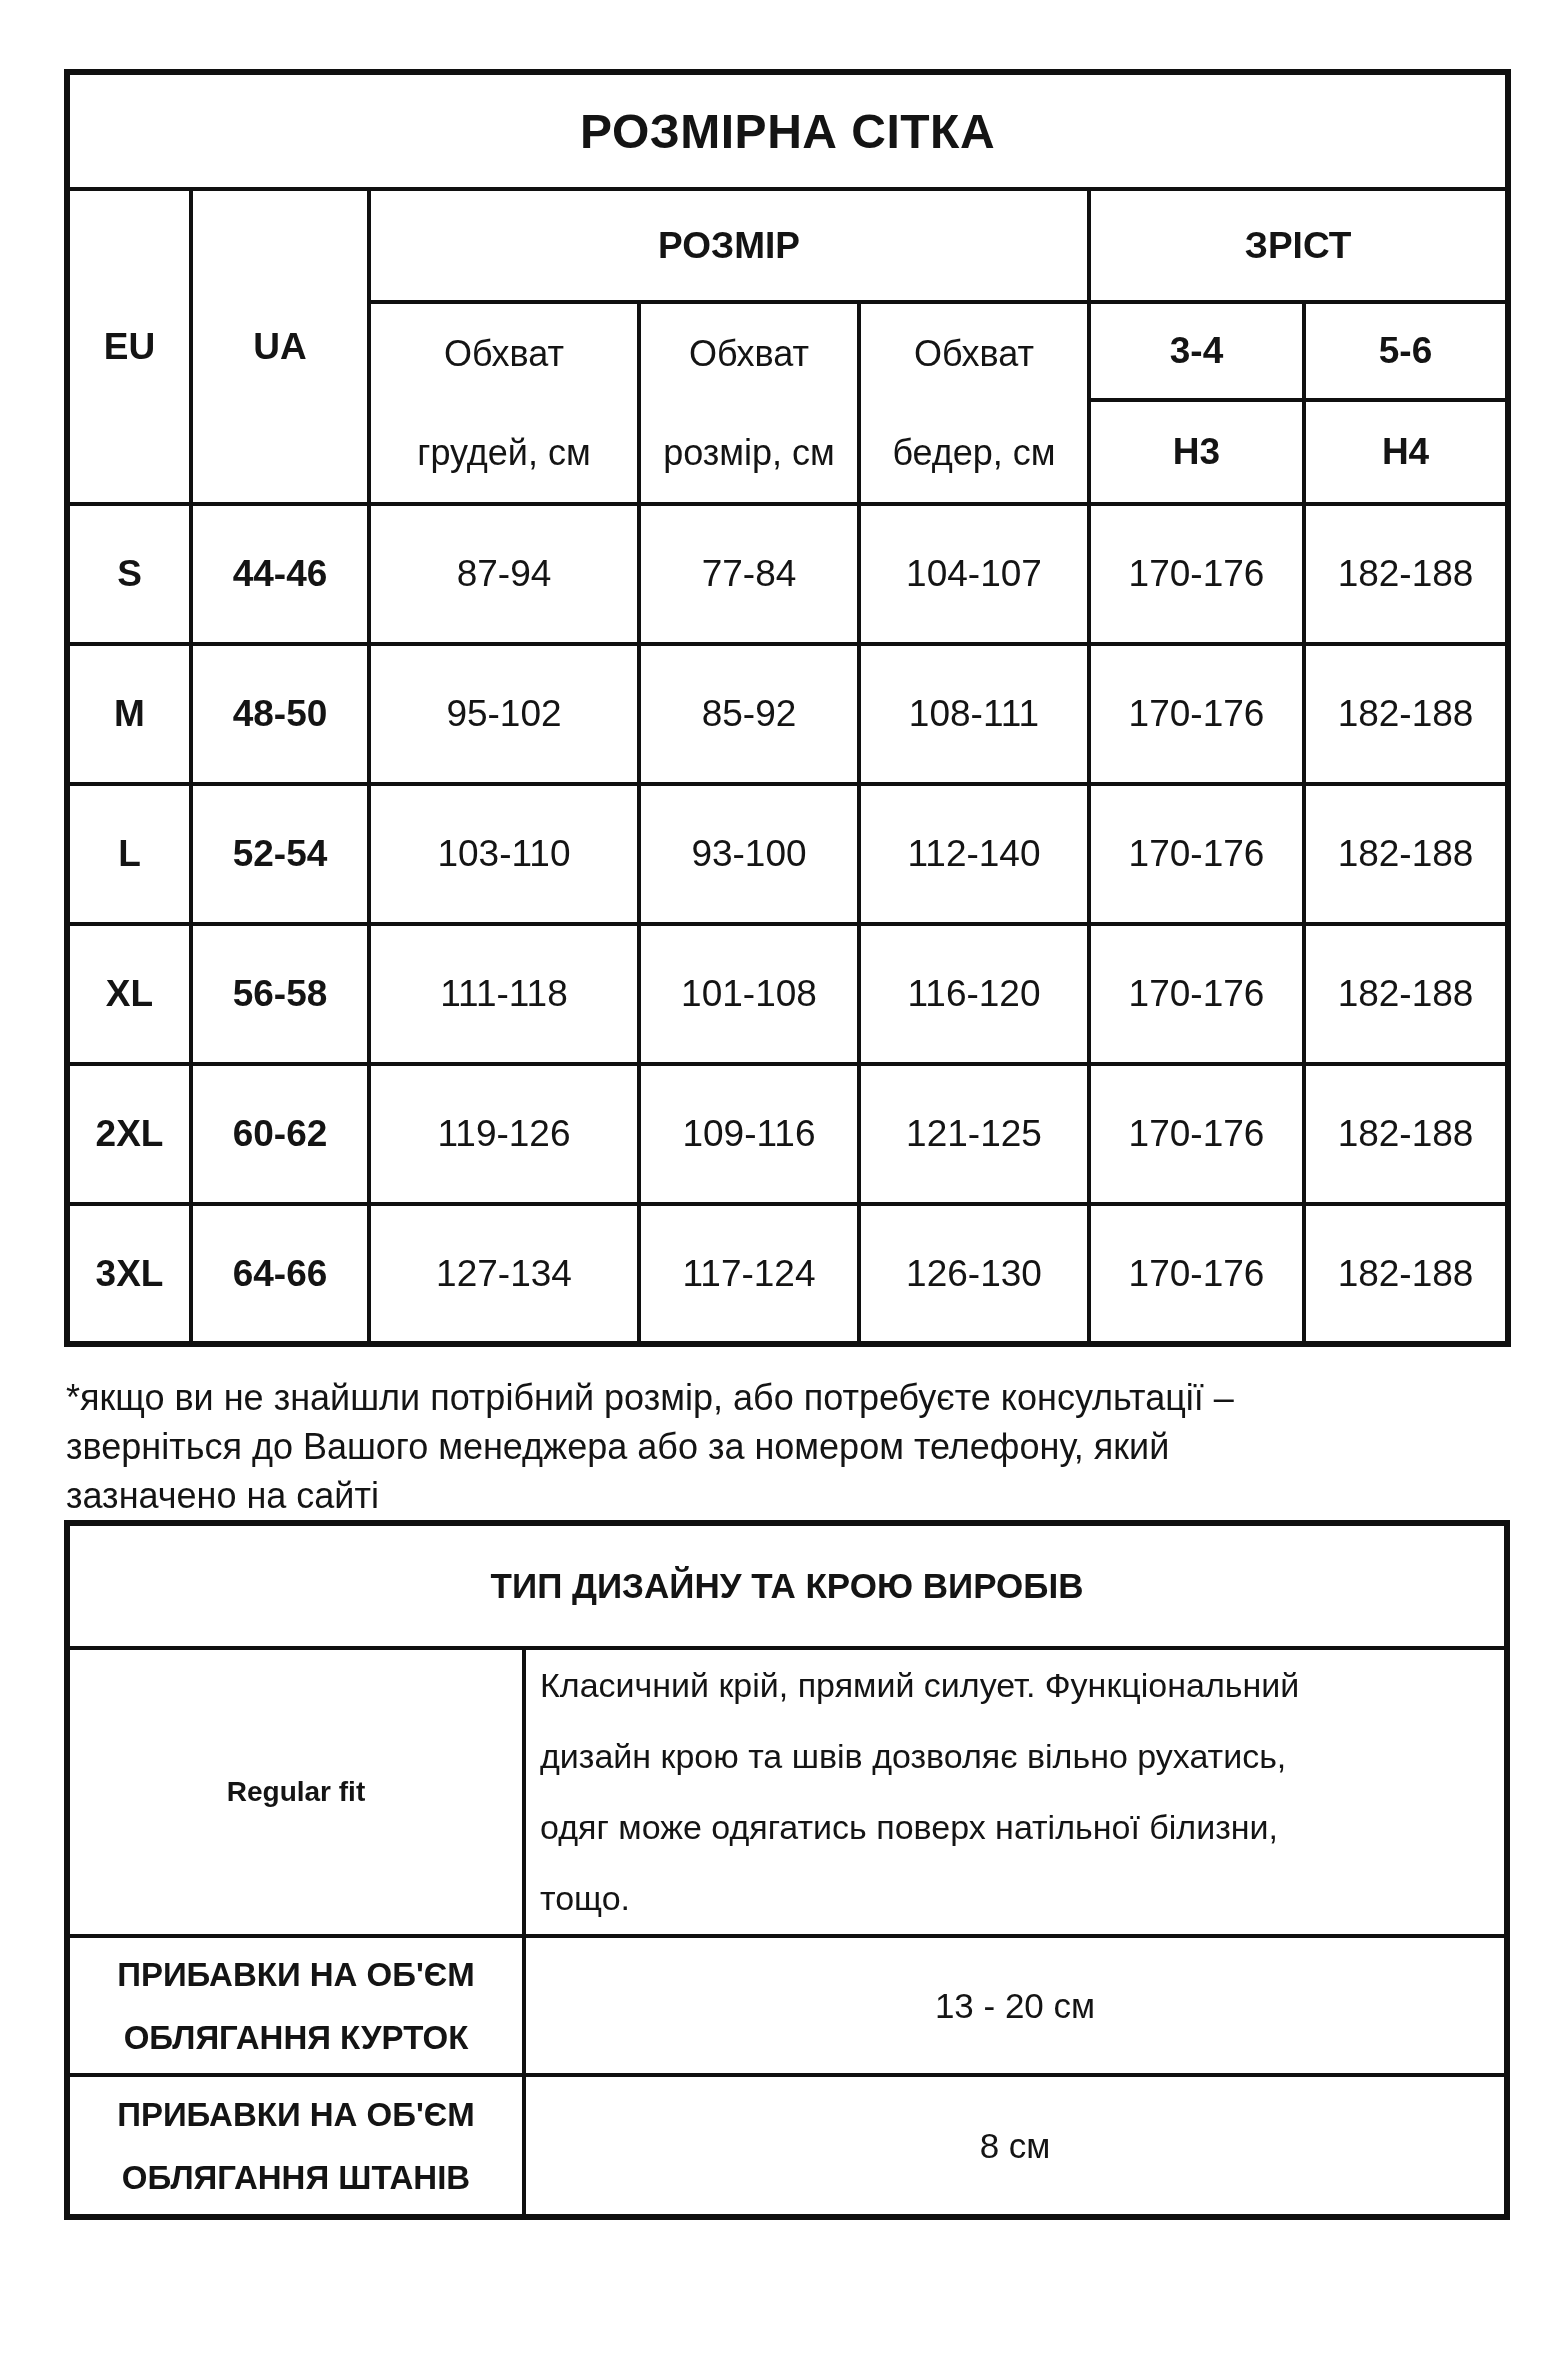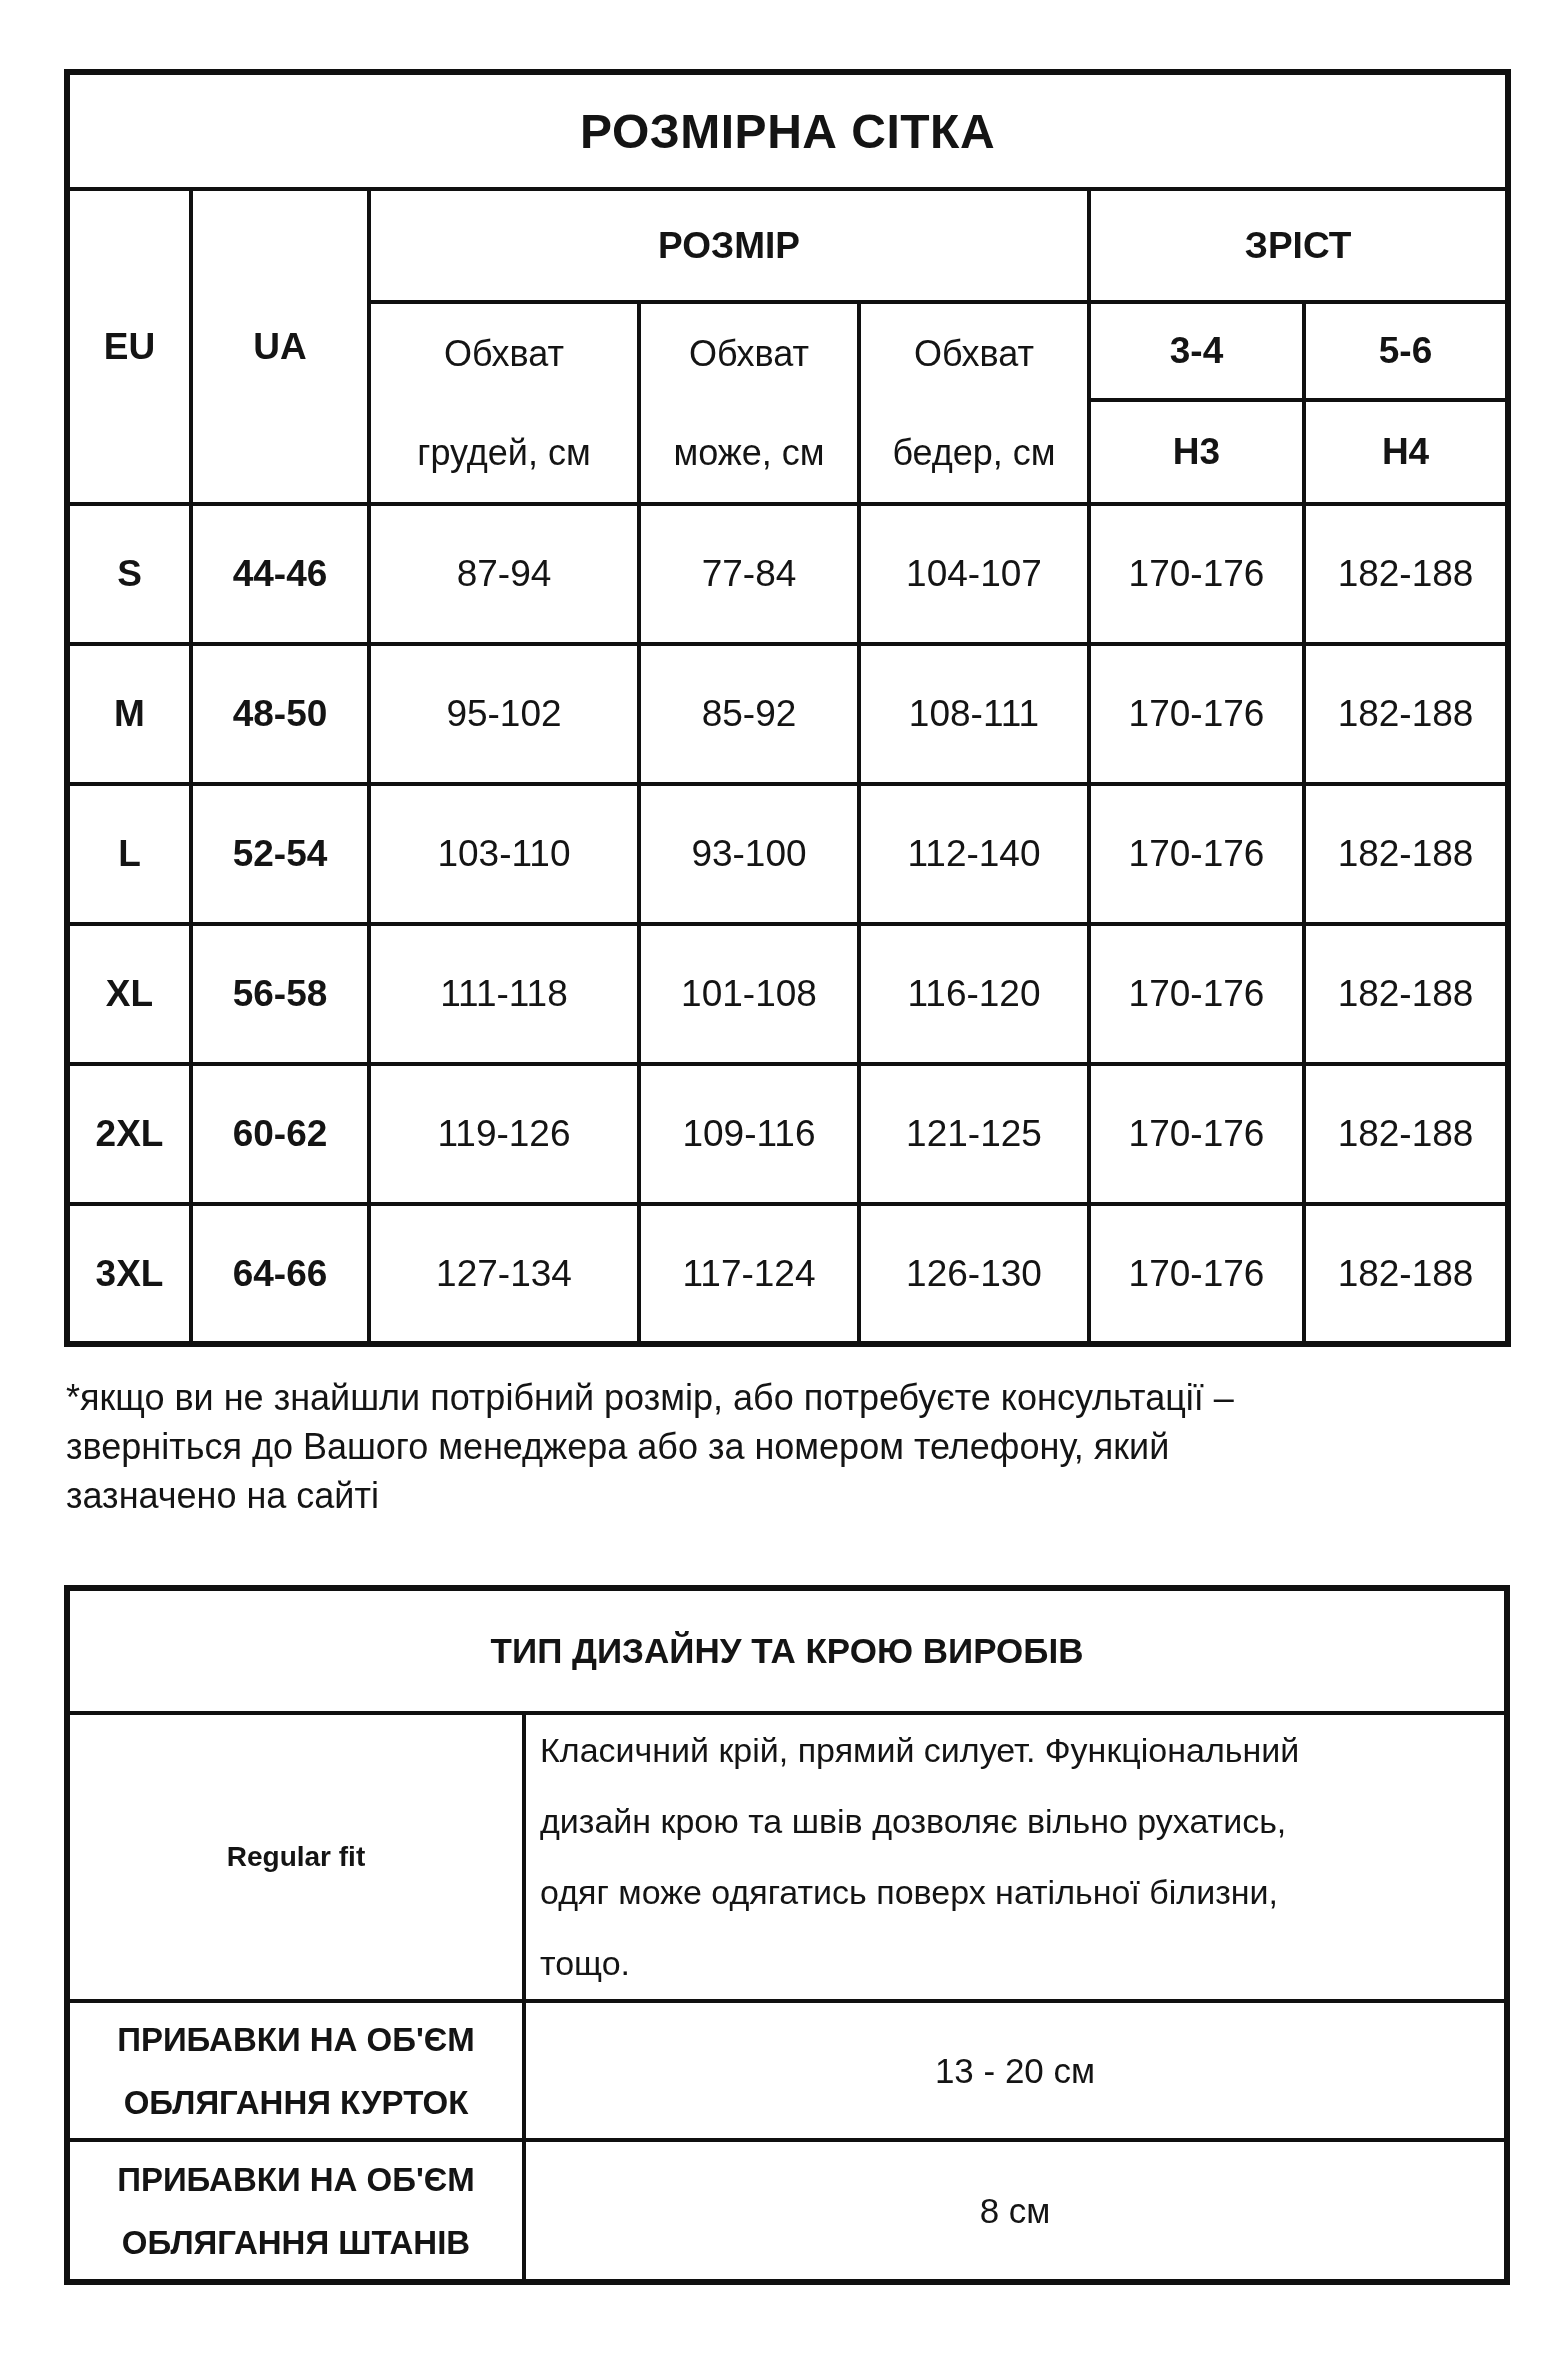--- a/index.html
+++ b/index.html
@@ -52,21 +52,21 @@
 
   
   .footnote {
     margin: 26px 0 0 2px;
     font-size: 36px;
     line-height: 49px;
     text-align: left;
   }
 
   
-  .design-table { margin-top: 65px; }
+  .design-table { }
   .row-d-title  { height: 125px; }
   .row-d-fit    { height: 282px; }
   .row-d-jacket { height: 139px; }
   .row-d-pants  { height: 142px; }
 
   .d-title { font-size: 35px; font-weight: bold; }
   .d-fit-label { font-size: 28px; font-weight: bold; }
   .d-desc {
     text-align: left;
     padding-left: 14px;
@@ -109,21 +109,21 @@
       <td colspan="2" class="hdr-bold">ЗРІСТ</td>
     </tr>
 
     <tr class="row-ages">
       <td rowspan="2" class="hdr-reg">
         <div class="sub-line">Обхват</div>
         <div class="sub-line">грудей, см</div>
       </td>
       <td rowspan="2" class="hdr-reg">
         <div class="sub-line">Обхват</div>
-        <div class="sub-line">може, см</div>
+        <div class="sub-line">розмір, см</div>
       </td>
       <td rowspan="2" class="hdr-reg">
         <div class="sub-line">Обхват</div>
         <div class="sub-line">бедер, см</div>
       </td>
       <td class="hdr-bold">3-4</td>
       <td class="hdr-bold">5-6</td>
     </tr>
 
     <tr class="row-codes">

